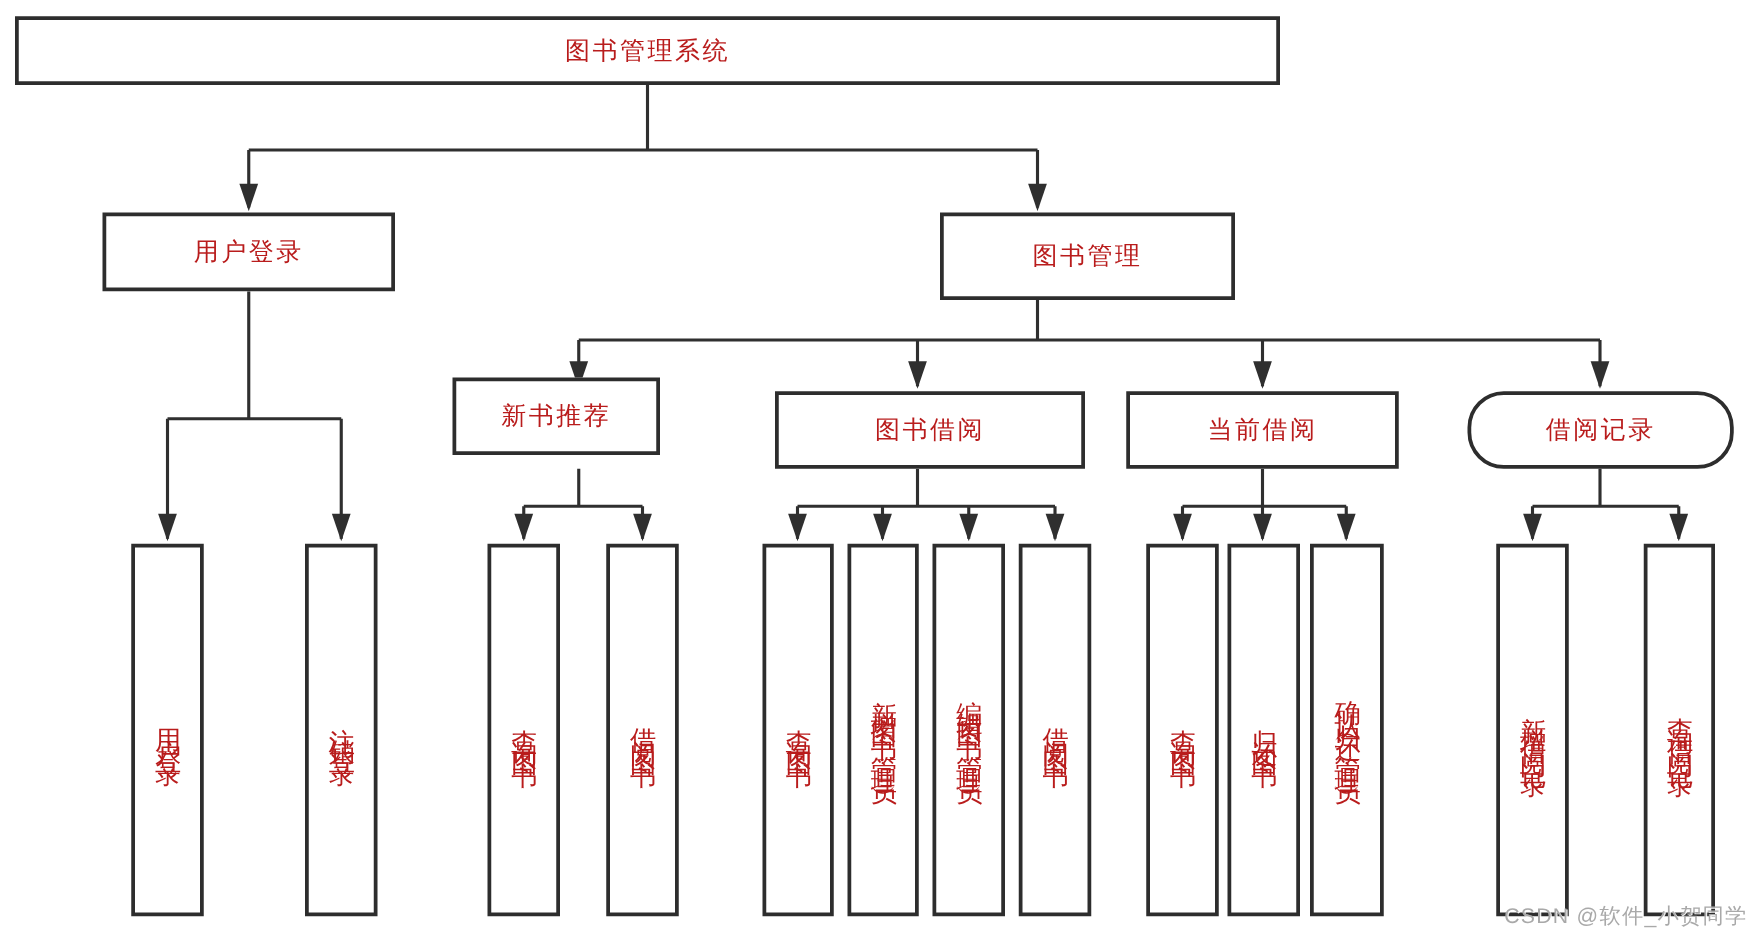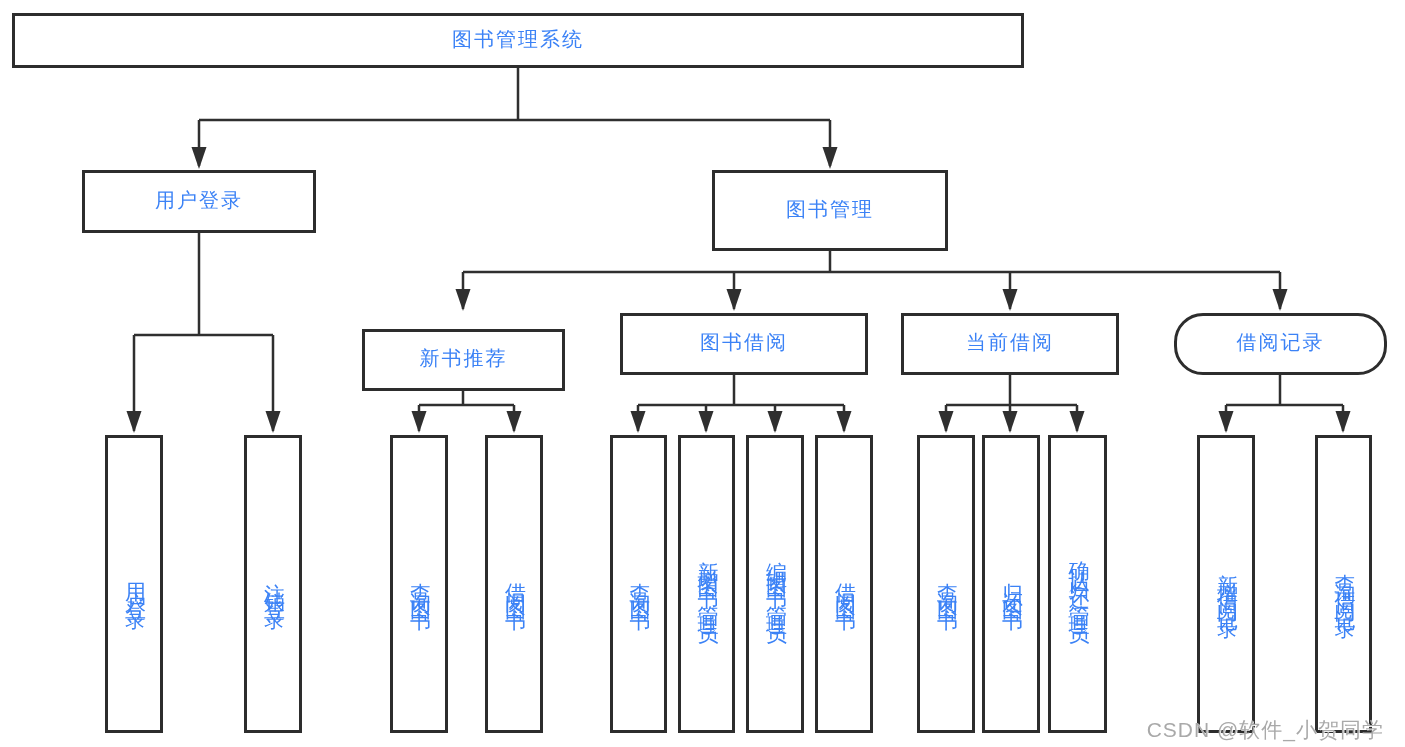--- a/index.html
+++ b/index.html
@@ -6,27 +6,27 @@
   .stage {
     position:relative; width:1405px; height:747px; background:#ffffff;
     font-family:"Liberation Sans", sans-serif; overflow:hidden;
   }
   svg.lines { position:absolute; left:0; top:0; display:block; }
   .node {
     position:absolute; box-sizing:border-box; background:#ffffff;
     border:3px solid #2d2d2d; display:flex; align-items:center; justify-content:center;
   }
   .node .lbl {
-    color:#3b82f6; font-size:20px; letter-spacing:2px; white-space:nowrap; line-height:1.2;font-family:Liberation Mono, monospace;
+    color:#b91c1c; font-size:20px; letter-spacing:2px; white-space:nowrap; line-height:1.2;
   }
   .leaf .lbl {
     writing-mode:vertical-rl; font-size:21px; letter-spacing:9px; line-height:1; white-space:normal;
   }
   .watermark {
-    position:absolute; right:21px; bottom:3px; font-size:21px; color:#a9a9a9;
+    position:absolute; right:7px; bottom:3px; font-size:17px; color:#a9a9a9;
     letter-spacing:1px; text-shadow:1px 1px 0 rgba(255,255,255,0.9); z-index:5;text-align:center;
   }
 </style>
 </head>
 <body>
 
 <div class="stage">
 
   <svg class="lines" width="1405" height="747" viewBox="0 0 1405 747" aria-hidden="true">
     <g stroke="#2f2f2f" stroke-width="2.5" fill="none">
@@ -61,25 +61,25 @@
     </g>
   </svg>
 
   <div class="node" style="left:12px; top:13px; width:1012px; height:55px;">
     <span class="lbl">图书管理系统</span>
   </div>
 
   <div class="node" style="left:82px; top:170px; width:234px; height:63px;">
     <span class="lbl">用户登录</span>
   </div>
-  <div class="node" style="left:712px; top:170px; width:236px; height:81px;">
+  <div class="node" style="left:752px; top:170px; width:236px; height:70px;">
     <span class="lbl">图书管理</span>
   </div>
 
-  <div class="node" style="left:362px; top:329px; width:203px; height:62px;">
+  <div class="node" style="left:362px; top:302px; width:166px; height:62px;">
     <span class="lbl">新书推荐</span>
   </div>
   <div class="node" style="left:620px; top:313px; width:248px; height:62px;">
     <span class="lbl">图书借阅</span>
   </div>
   <div class="node" style="left:901px; top:313px; width:218px; height:62px;">
     <span class="lbl">当前借阅</span>
   </div>
   <div class="node" style="left:1174px; top:313px; width:213px; height:62px;border-radius:29px;">
     <span class="lbl">借阅记录</span>

